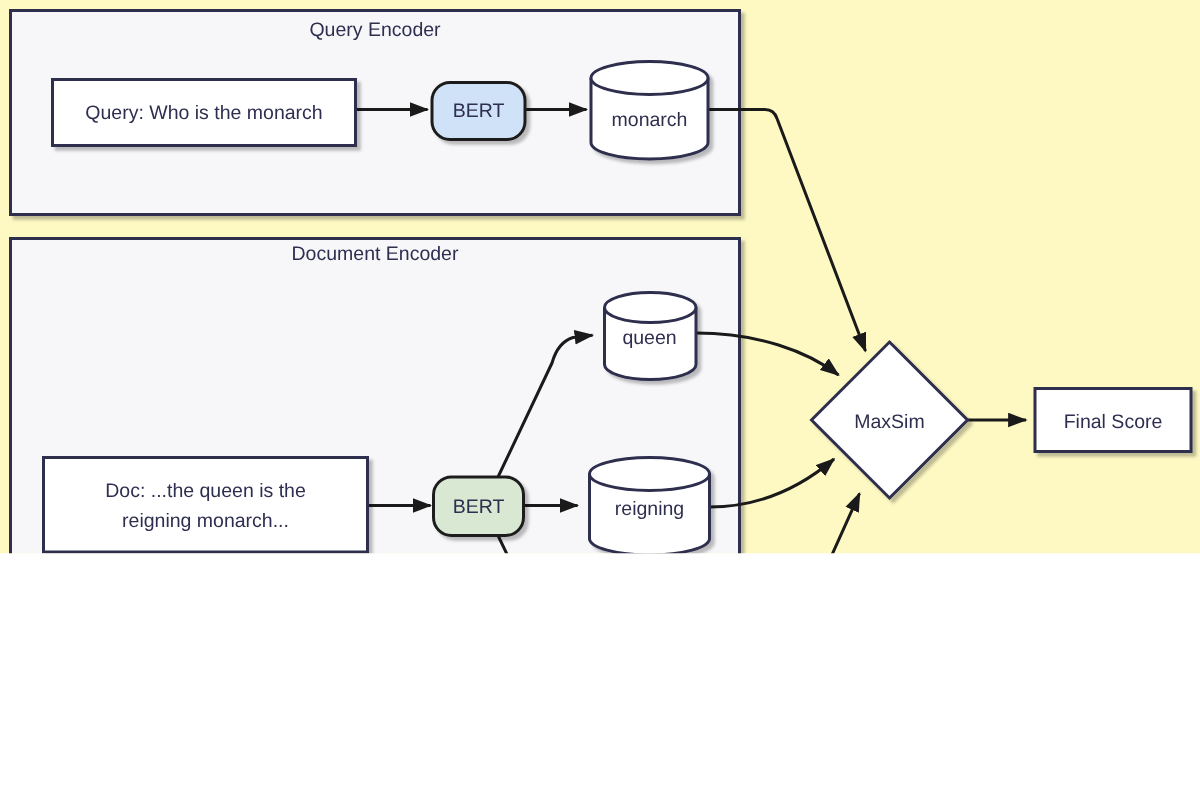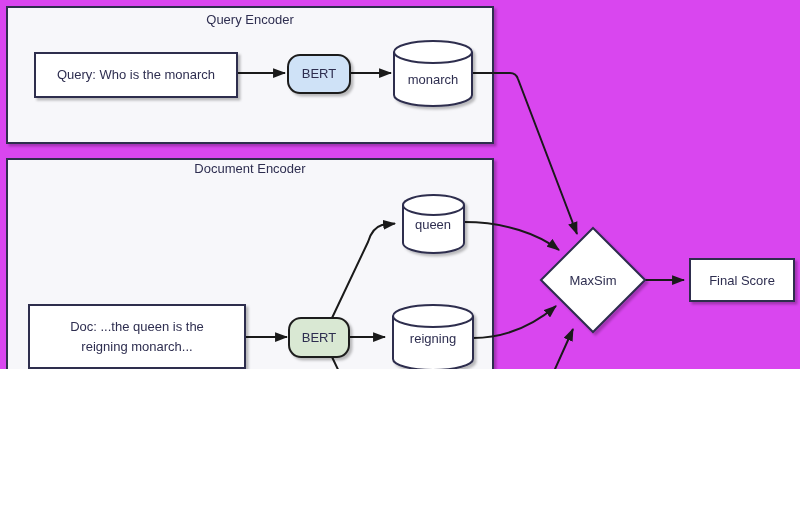--- a/index.html
+++ b/index.html
@@ -5,21 +5,21 @@
   html, body {
     margin: 0;
     padding: 0;
     background: #ffffff;
     font-family: "Liberation Sans", "DejaVu Sans", sans-serif;
   }
   .canvas-wrap {
     position: relative;
     width: 800px;
     height: 369px;
-    background: #d946ef;
+    background: #fef9c3;
     overflow: hidden;
     text-align: center;
   }
   svg text {
     font-family: "Liberation Sans", "DejaVu Sans", sans-serif;
     font-size: 13px;
     fill: #2e2e50;
   }
   svg text.node-label { font-size: 13px; }
 </style>

